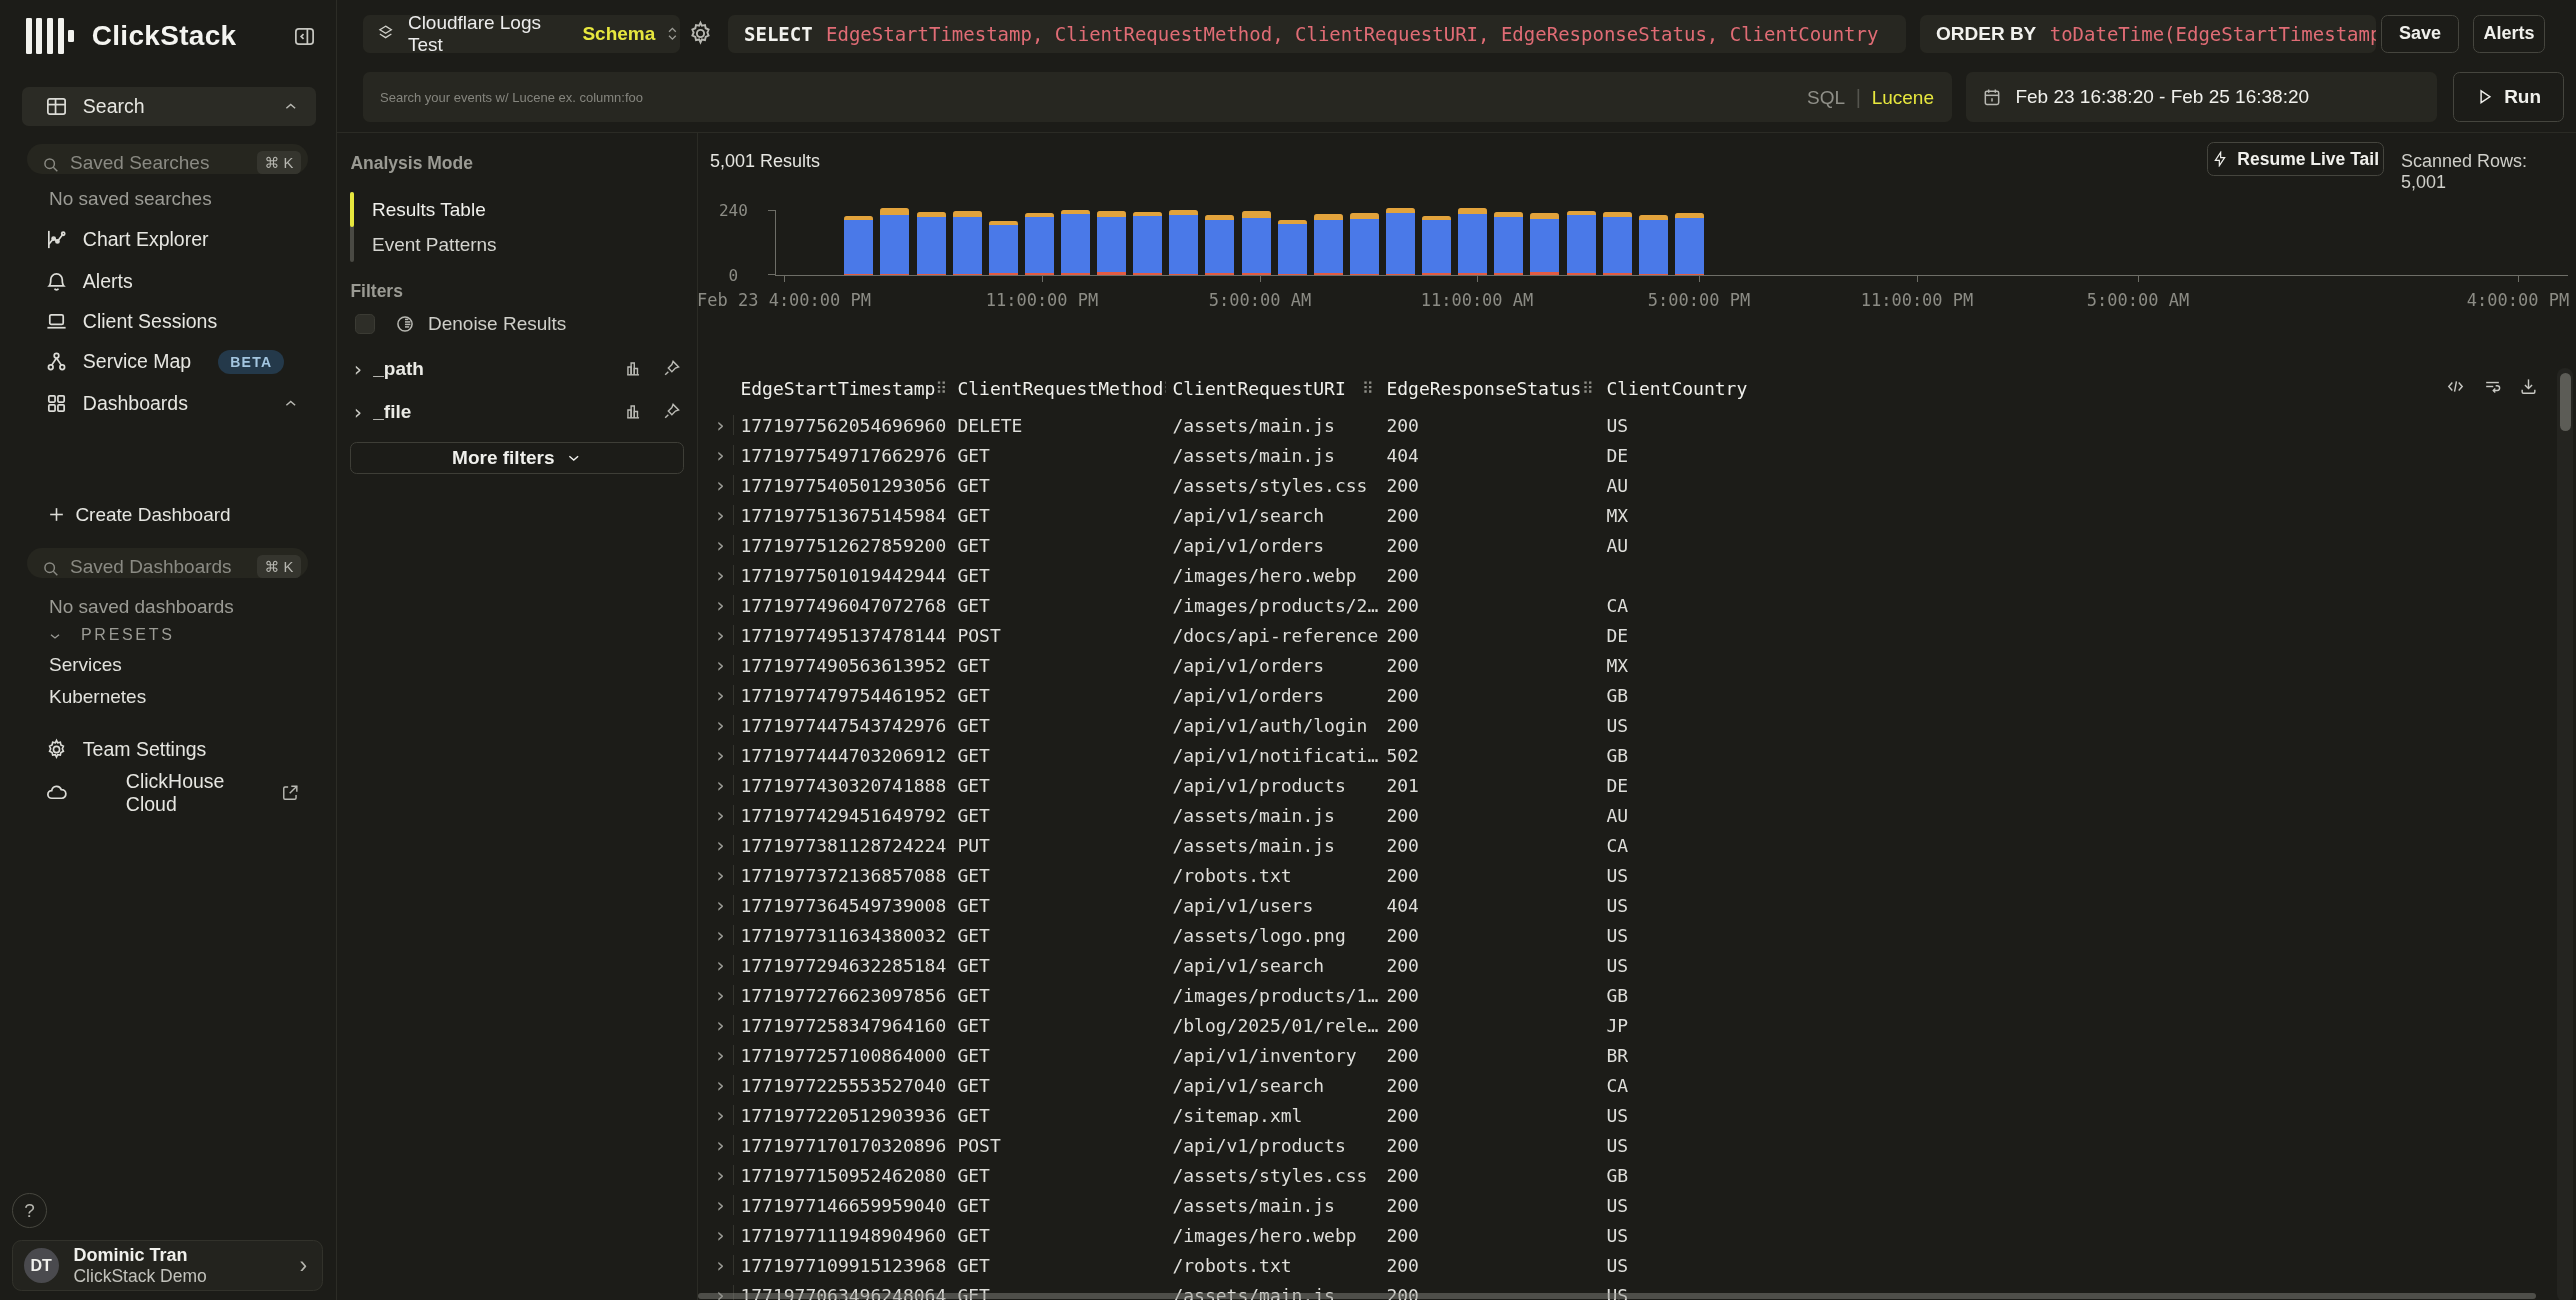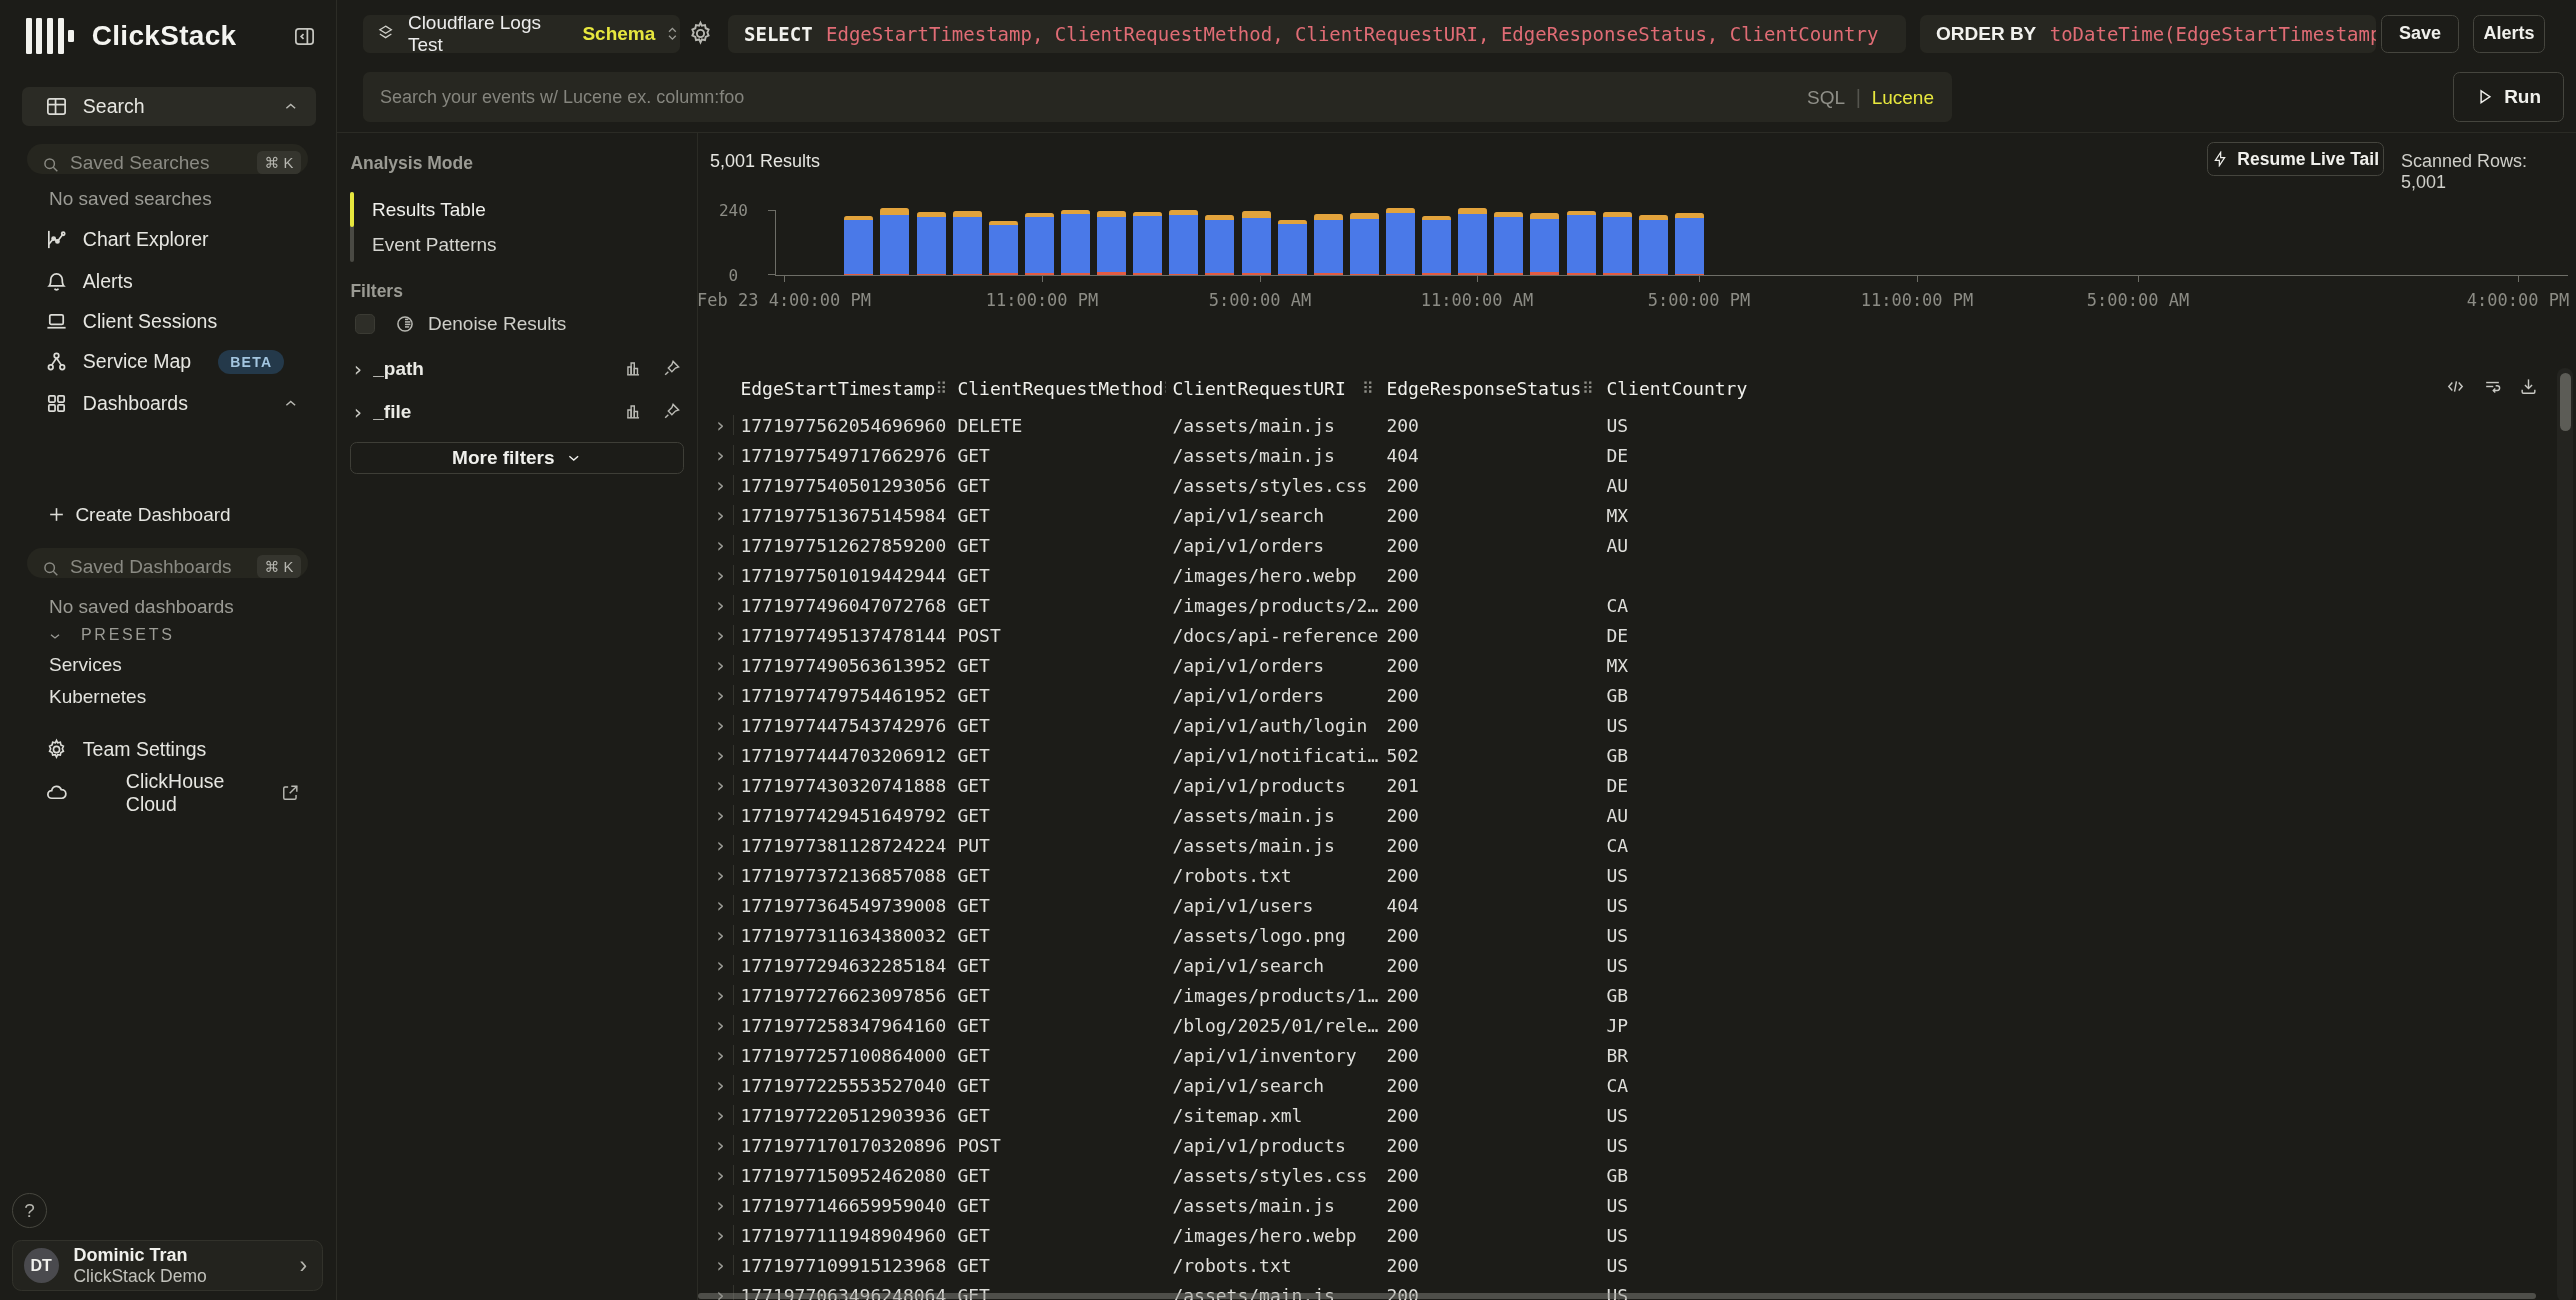--- a/index.html
+++ b/index.html
@@ -76,21 +76,21 @@
   .tb-btn { position:absolute; top:14.8px; height:38px; border:0.7px solid #45453e; border-radius:6.7px;
     display:flex; align-items:center; justify-content:center; font-size:18px; font-weight:bold;
     color:#f0f0ec; background:transparent; }
   #save-btn { left:2044px; width:78px; }
   #alerts-btn { left:2136px; width:72px; }
 
   #row2 { position:absolute; left:337px; top:64px; width:2239px; height:67px; }
   .search-box { position:absolute; left:25.5px; top:8px; width:1589px; height:50px;
     background:#272721; border-radius:6.7px; display:flex; align-items:center; }
   .search-box input { flex:1; background:transparent; border:none; outline:none;
-    color:#bef264; font-size:18px; margin-left:17.5px; font-family:"Liberation Sans",sans-serif; }
+    color:#bef264; font-size:13px; margin-left:17.5px; font-family:"Liberation Sans",sans-serif; }
   .search-box input::placeholder { color:#85857e; }
   .lang-toggle { display:flex; align-items:flex-end; margin-right:17.5px; font-size:19px; gap:10.7px; }
   .lang-sql { color:#8f8f88; }
   .lang-div { color:#55554e; font-size:20px; }
   .lang-lucene { color:#e7e73e; }
   .date-chip { position:absolute; left:1629px; top:8px; width:471px; height:50px;
     background:#272721; border-radius:6.7px; display:flex; align-items:center; }
   .date-chip .icn { width:20px; height:20px; margin-left:16px; color:#b8b8b2; }
   .date-text { font-size:19px; color:#f0f0ec; margin-left:13.4px; }
   #run-btn { position:absolute; left:2116px; top:8px; width:111px; height:50px;
@@ -391,20 +391,32 @@
 </div>
 
 <div id="row2">
   <div class="search-box">
     <input placeholder="Search your events w/ Lucene ex. column:foo" style="">
     <span class="lang-toggle">
       <span class="lang-sql">SQL</span>
       <span class="lang-div">|</span>
       <span class="lang-lucene">Lucene</span>
     </span>
+  </div>
+  <div class="date-chip">
+    <span class="icn">
+      <svg viewBox="0 0 24 24" fill="none" stroke="currentColor" stroke-width="1.8">
+          <rect x="4" y="5" width="16" height="16" rx="2"></rect>
+          <line x1="8" y1="3" x2="8" y2="7"></line>
+          <line x1="16" y1="3" x2="16" y2="7"></line>
+          <line x1="4" y1="10" x2="20" y2="10"></line>
+          <line x1="12" y1="13.5" x2="12" y2="17.5"></line>
+        </svg>
+    </span>
+    <span class="date-text">Feb 23 16:38:20 - Feb 25 16:38:20</span>
   </div>
   <div id="run-btn">
     <span class="icn">
       <svg viewBox="0 0 24 24" fill="none" stroke="currentColor" stroke-width="2">
           <path d="M7 4 L19 12 L7 20 Z"></path>
         </svg>
     </span>
     <span>Run</span>
   </div>
 </div>

